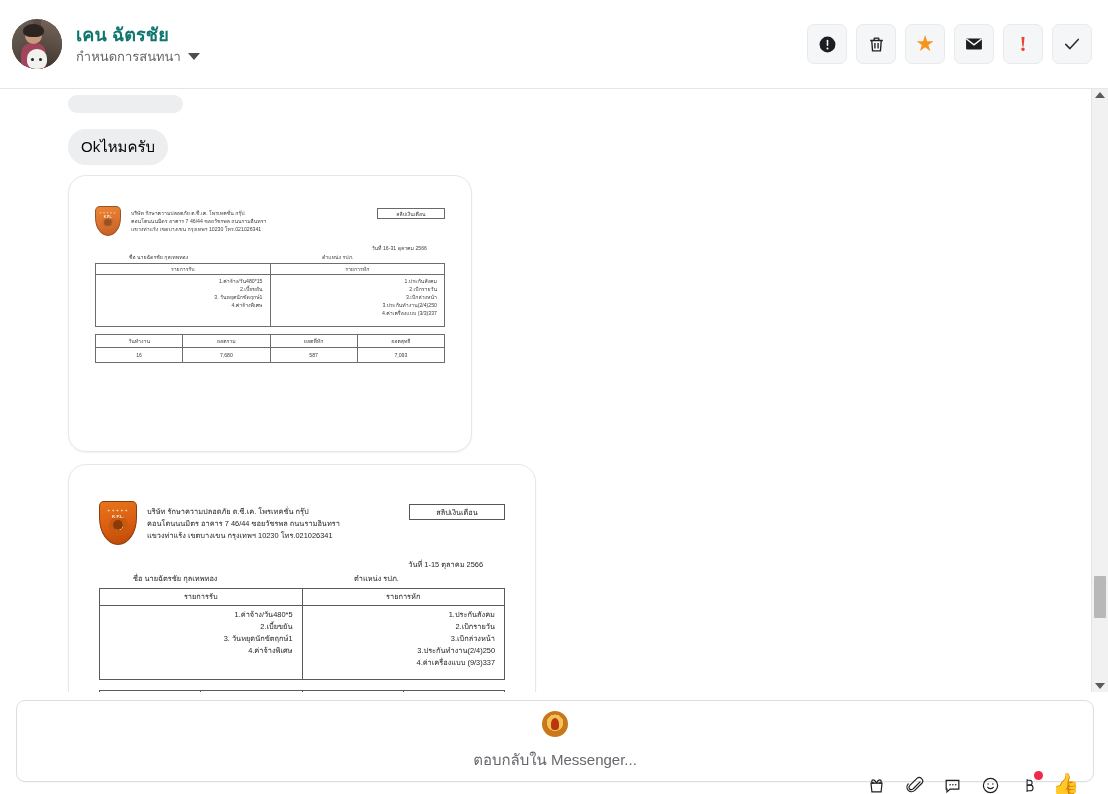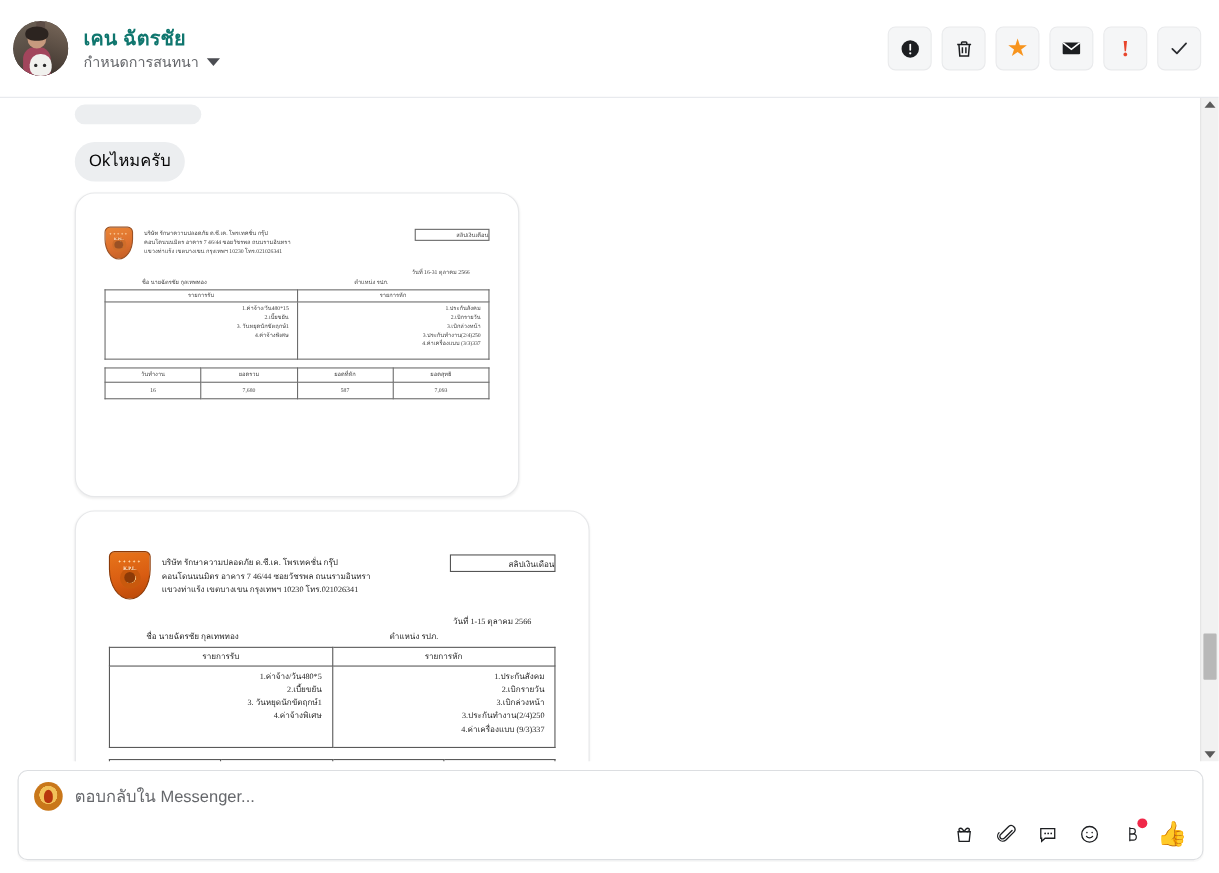--- a/index.html
+++ b/index.html
@@ -67,21 +67,21 @@
 
   
   .doc-card {
     background: #ffffff; border: 1px solid #e6e7e9; border-radius: 18px;
     box-shadow: 0 1px 2px rgba(0,0,0,0.06);
     margin-left: 48px; margin-bottom: 12px; overflow: hidden;
   }
   .doc-card.card1 { width: 404px; height: 277px; padding: 30px 26px; }
   .doc-card.card2 { width: 468px; padding: 36px 30px 18px 30px; }
 
-  .slip { color: #222; font-family: Liberation Serif, serif; }
+  .slip { color: #222; }
   .slip-head { display: flex; align-items: flex-start; gap: 10px; }
   .emblem { flex: 0 0 auto; position: relative; }
   .emblem .shield {
     background: linear-gradient(165deg,#e8751a 0%, #d95d12 55%, #b84708 100%);
     border: 1.5px solid #8c3a07; position: relative;
     border-radius: 5px 5px 50% 50% / 5px 5px 62% 62%;
     display: flex; align-items: center; justify-content: center;
   }
   .emblem .dots { position: absolute; top: 8%; left: 0; width: 100%; text-align: center; color: #ffd9a8; letter-spacing: 1px; }
   .emblem .lion {
@@ -90,21 +90,21 @@
   }
   .emblem .lion::after {
     content: ""; position: absolute; inset: 22%; border-radius: 50%;
     background: #8c3a07;
   }
   .emblem .ini { position: absolute; width: 100%; text-align: center; color: #fff3e0; font-weight: 700; }
 
   .co-lines { flex: 1 1 auto; color: #1d1d1d; }
   .co-lines div { white-space: nowrap; }
   .slip-title-box {
-    border: 1px solid #555; text-align: right; color: #1d1d1d; background: #fff;
+    border: 1px solid #555; text-align: center; color: #1d1d1d; background: #fff;
   }
   .slip-dateline { text-align: right; color: #1d1d1d; }
   .slip-nameline { display: flex; }
   .slip-nameline .nm { flex: 0 0 50%; padding-left: 34px; }
   .slip-nameline .ps { flex: 0 0 50%; padding-left: 52px; }
 
   table.slip-tbl { border-collapse: collapse; width: 100%; table-layout: fixed; }
   table.slip-tbl td, table.slip-tbl th {
     border: 1px solid #5a5a5a; color: #1d1d1d; font-weight: 400; vertical-align: top;
   }
@@ -129,21 +129,21 @@
   .sb-down { border-top: 6px solid #5a5a5a; }
   .sb-thumb { position: absolute; left: 2px; width: 12px; height: 42px; background: #b8b8b8; border-radius: 1px; top: 487px; }
 
   
   .composer-area { flex: 0 0 102px; background: #fff; padding: 8px 14px 12px 16px; }
   .composer {
     border: 1px solid #dcdee1; border-radius: 9px; height: 82px; background: #fff;
     display: flex; flex-direction: column; justify-content: space-between;
     box-shadow: 0 1px 1px rgba(0,0,0,0.03);
   }
-  .composer-top { display: flex; align-items: center; gap: 11px; padding: 10px 14px 0 14px; }
+  .composer-top { display: flex; align-items: center; gap: 11px; padding: 10px 14px 0 14px; flex-direction: column; }
   .mini-avatar {
     width: 26px; height: 26px; border-radius: 50%; flex: 0 0 26px; overflow: hidden; position: relative;
     background: radial-gradient(circle at 50% 45%, #f2c15a 0 42%, #c9771a 43% 78%, #7c3f08 79% 100%);
   }
   .mini-avatar::after { content: ""; position: absolute; left: 34%; top: 26%; width: 32%; height: 46%; background: #b8350e; border-radius: 50% 50% 40% 40%; }
   .composer-ph { font-size: 15px; color: #65676b; }
   .composer-bottom { display: flex; justify-content: flex-end; align-items: center; gap: 12px; padding: 0 14px 10px 14px; }
   .cmp-icon { width: 26px; height: 26px; display: flex; align-items: center; justify-content: center; color: #1c1e21; cursor: pointer; position: relative; }
   .cmp-icon svg { display: block; }
   .red-dot { position: absolute; top: -1px; right: -2px; width: 9px; height: 9px; border-radius: 50%; background: #f02849; }

